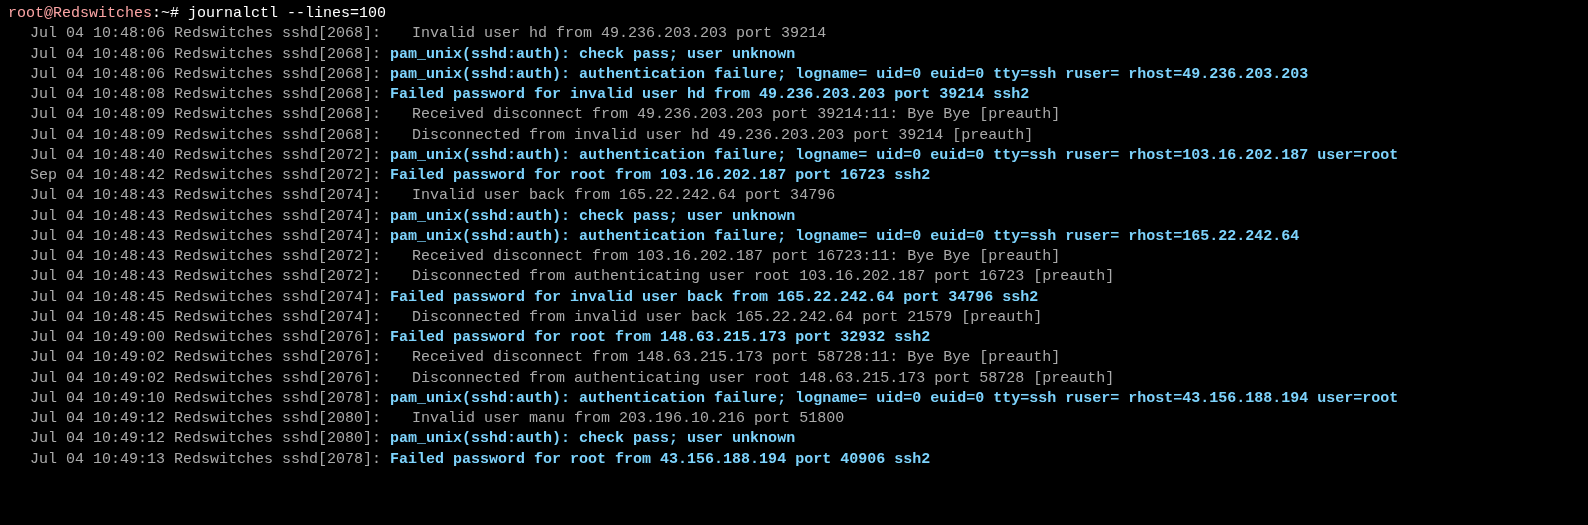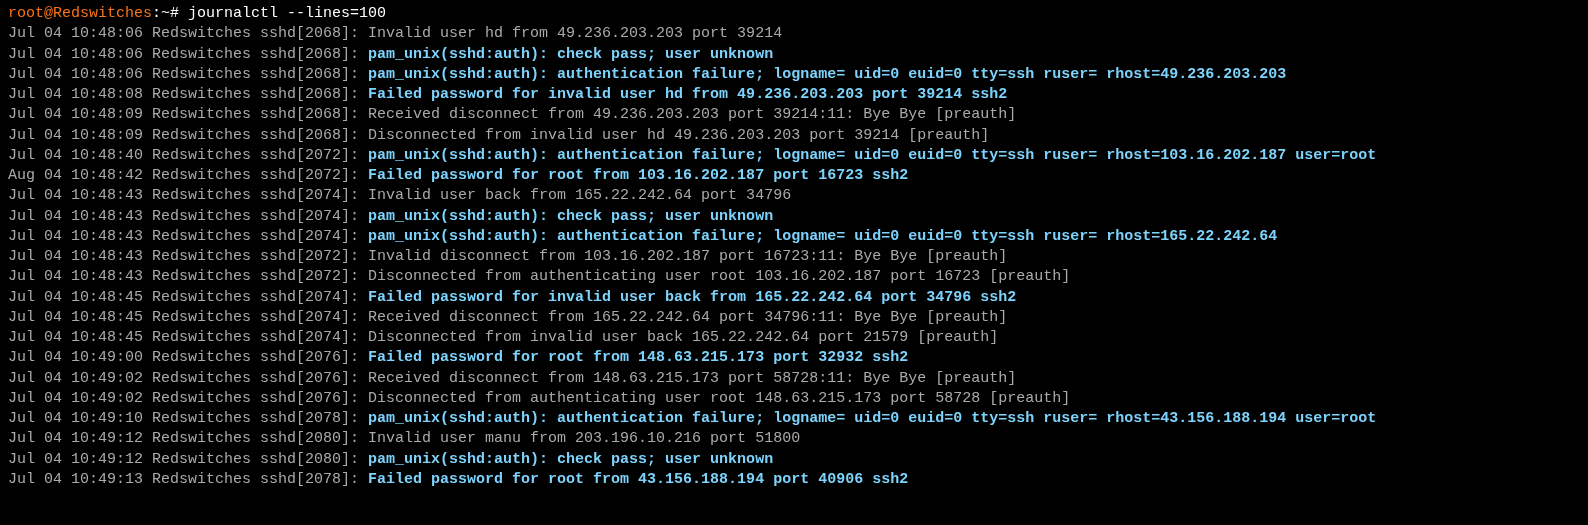--- a/index.html
+++ b/index.html
@@ -16,56 +16,56 @@
       padding: 4px 8px;
       white-space: nowrap;
       overflow: hidden;
       width: 1588px;
       height: 525px;
     }
     .prompt-line {
       color: #ffffff;
     }
     .prompt-root {
-      color: #f97316;
+      color: #fca5a5;
     }
     .log-line {
       color: #aaaaaa;
     }
     .highlight {
       color: #7dd3fc;
       font-weight: bold;
     }
     .normal {
       color: #aaaaaa;
+      margin-left: 22px;
     }
   </style>
 </head>
 <body>
 
 <div>
   <div class="prompt-line">
     <span class="prompt-root">root@Redswitches</span><span>:</span><span>~</span><span>#</span> <span>journalctl --lines=100</span>
   </div>
   <div id="log-container">
       <div class="log-line"><span class="normal">Jul 04 10:48:06 Redswitches sshd[2068]: </span><span class="normal">Invalid user hd from 49.236.203.203 port 39214</span></div>
       <div class="log-line"><span class="normal">Jul 04 10:48:06 Redswitches sshd[2068]: </span><span class="highlight">pam_unix(sshd:auth): check pass; user unknown</span></div>
       <div class="log-line"><span class="normal">Jul 04 10:48:06 Redswitches sshd[2068]: </span><span class="highlight">pam_unix(sshd:auth): authentication failure; logname= uid=0 euid=0 tty=ssh ruser= rhost=49.236.203.203</span></div>
       <div class="log-line"><span class="normal">Jul 04 10:48:08 Redswitches sshd[2068]: </span><span class="highlight">Failed password for invalid user hd from 49.236.203.203 port 39214 ssh2</span></div>
       <div class="log-line"><span class="normal">Jul 04 10:48:09 Redswitches sshd[2068]: </span><span class="normal">Received disconnect from 49.236.203.203 port 39214:11: Bye Bye [preauth]</span></div>
       <div class="log-line"><span class="normal">Jul 04 10:48:09 Redswitches sshd[2068]: </span><span class="normal">Disconnected from invalid user hd 49.236.203.203 port 39214 [preauth]</span></div>
       <div class="log-line"><span class="normal">Jul 04 10:48:40 Redswitches sshd[2072]: </span><span class="highlight">pam_unix(sshd:auth): authentication failure; logname= uid=0 euid=0 tty=ssh ruser= rhost=103.16.202.187  user=root</span></div>
-      <div class="log-line"><span class="normal">Aug 04 10:48:42 Redswitches sshd[2072]: </span><span class="highlight">Failed password for root from 103.16.202.187 port 16723 ssh2</span></div>
+      <div class="log-line"><span class="normal">Sep 04 10:48:42 Redswitches sshd[2072]: </span><span class="highlight">Failed password for root from 103.16.202.187 port 16723 ssh2</span></div>
       <div class="log-line"><span class="normal">Jul 04 10:48:43 Redswitches sshd[2074]: </span><span class="normal">Invalid user back from 165.22.242.64 port 34796</span></div>
       <div class="log-line"><span class="normal">Jul 04 10:48:43 Redswitches sshd[2074]: </span><span class="highlight">pam_unix(sshd:auth): check pass; user unknown</span></div>
       <div class="log-line"><span class="normal">Jul 04 10:48:43 Redswitches sshd[2074]: </span><span class="highlight">pam_unix(sshd:auth): authentication failure; logname= uid=0 euid=0 tty=ssh ruser= rhost=165.22.242.64</span></div>
-      <div class="log-line"><span class="normal">Jul 04 10:48:43 Redswitches sshd[2072]: </span><span class="normal">Invalid disconnect from 103.16.202.187 port 16723:11: Bye Bye [preauth]</span></div>
+      <div class="log-line"><span class="normal">Jul 04 10:48:43 Redswitches sshd[2072]: </span><span class="normal">Received disconnect from 103.16.202.187 port 16723:11: Bye Bye [preauth]</span></div>
       <div class="log-line"><span class="normal">Jul 04 10:48:43 Redswitches sshd[2072]: </span><span class="normal">Disconnected from authenticating user root 103.16.202.187 port 16723 [preauth]</span></div>
       <div class="log-line"><span class="normal">Jul 04 10:48:45 Redswitches sshd[2074]: </span><span class="highlight">Failed password for invalid user back from 165.22.242.64 port 34796 ssh2</span></div>
-      <div class="log-line"><span class="normal">Jul 04 10:48:45 Redswitches sshd[2074]: </span><span class="normal">Received disconnect from 165.22.242.64 port 34796:11: Bye Bye [preauth]</span></div>
       <div class="log-line"><span class="normal">Jul 04 10:48:45 Redswitches sshd[2074]: </span><span class="normal">Disconnected from invalid user back 165.22.242.64 port 21579 [preauth]</span></div>
       <div class="log-line"><span class="normal">Jul 04 10:49:00 Redswitches sshd[2076]: </span><span class="highlight">Failed password for root from 148.63.215.173 port 32932 ssh2</span></div>
       <div class="log-line"><span class="normal">Jul 04 10:49:02 Redswitches sshd[2076]: </span><span class="normal">Received disconnect from 148.63.215.173 port 58728:11: Bye Bye [preauth]</span></div>
       <div class="log-line"><span class="normal">Jul 04 10:49:02 Redswitches sshd[2076]: </span><span class="normal">Disconnected from authenticating user root 148.63.215.173 port 58728 [preauth]</span></div>
       <div class="log-line"><span class="normal">Jul 04 10:49:10 Redswitches sshd[2078]: </span><span class="highlight">pam_unix(sshd:auth): authentication failure; logname= uid=0 euid=0 tty=ssh ruser= rhost=43.156.188.194  user=root</span></div>
       <div class="log-line"><span class="normal">Jul 04 10:49:12 Redswitches sshd[2080]: </span><span class="normal">Invalid user manu from 203.196.10.216 port 51800</span></div>
       <div class="log-line"><span class="normal">Jul 04 10:49:12 Redswitches sshd[2080]: </span><span class="highlight">pam_unix(sshd:auth): check pass; user unknown</span></div>
       <div class="log-line"><span class="normal">Jul 04 10:49:13 Redswitches sshd[2078]: </span><span class="highlight">Failed password for root from 43.156.188.194 port 40906 ssh2</span></div>
     </div>
 </div>

